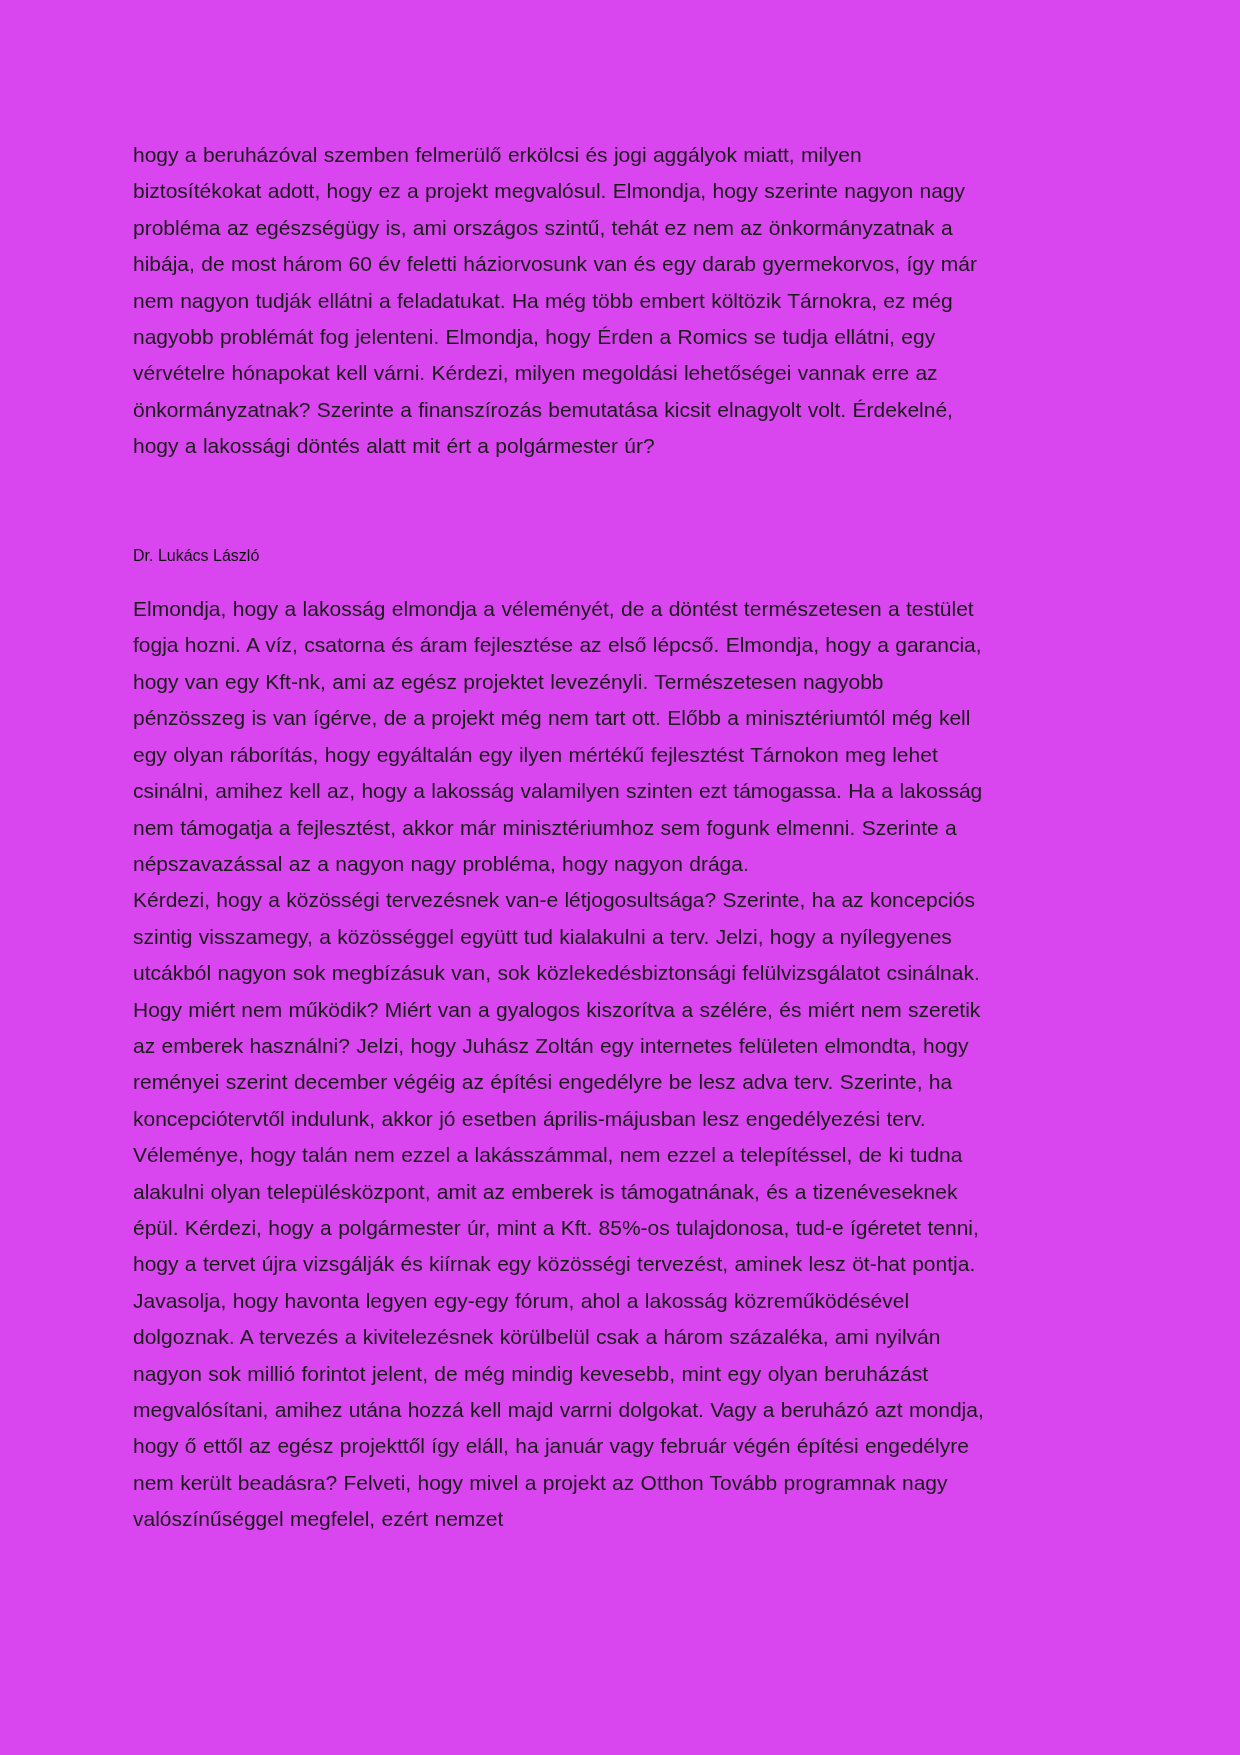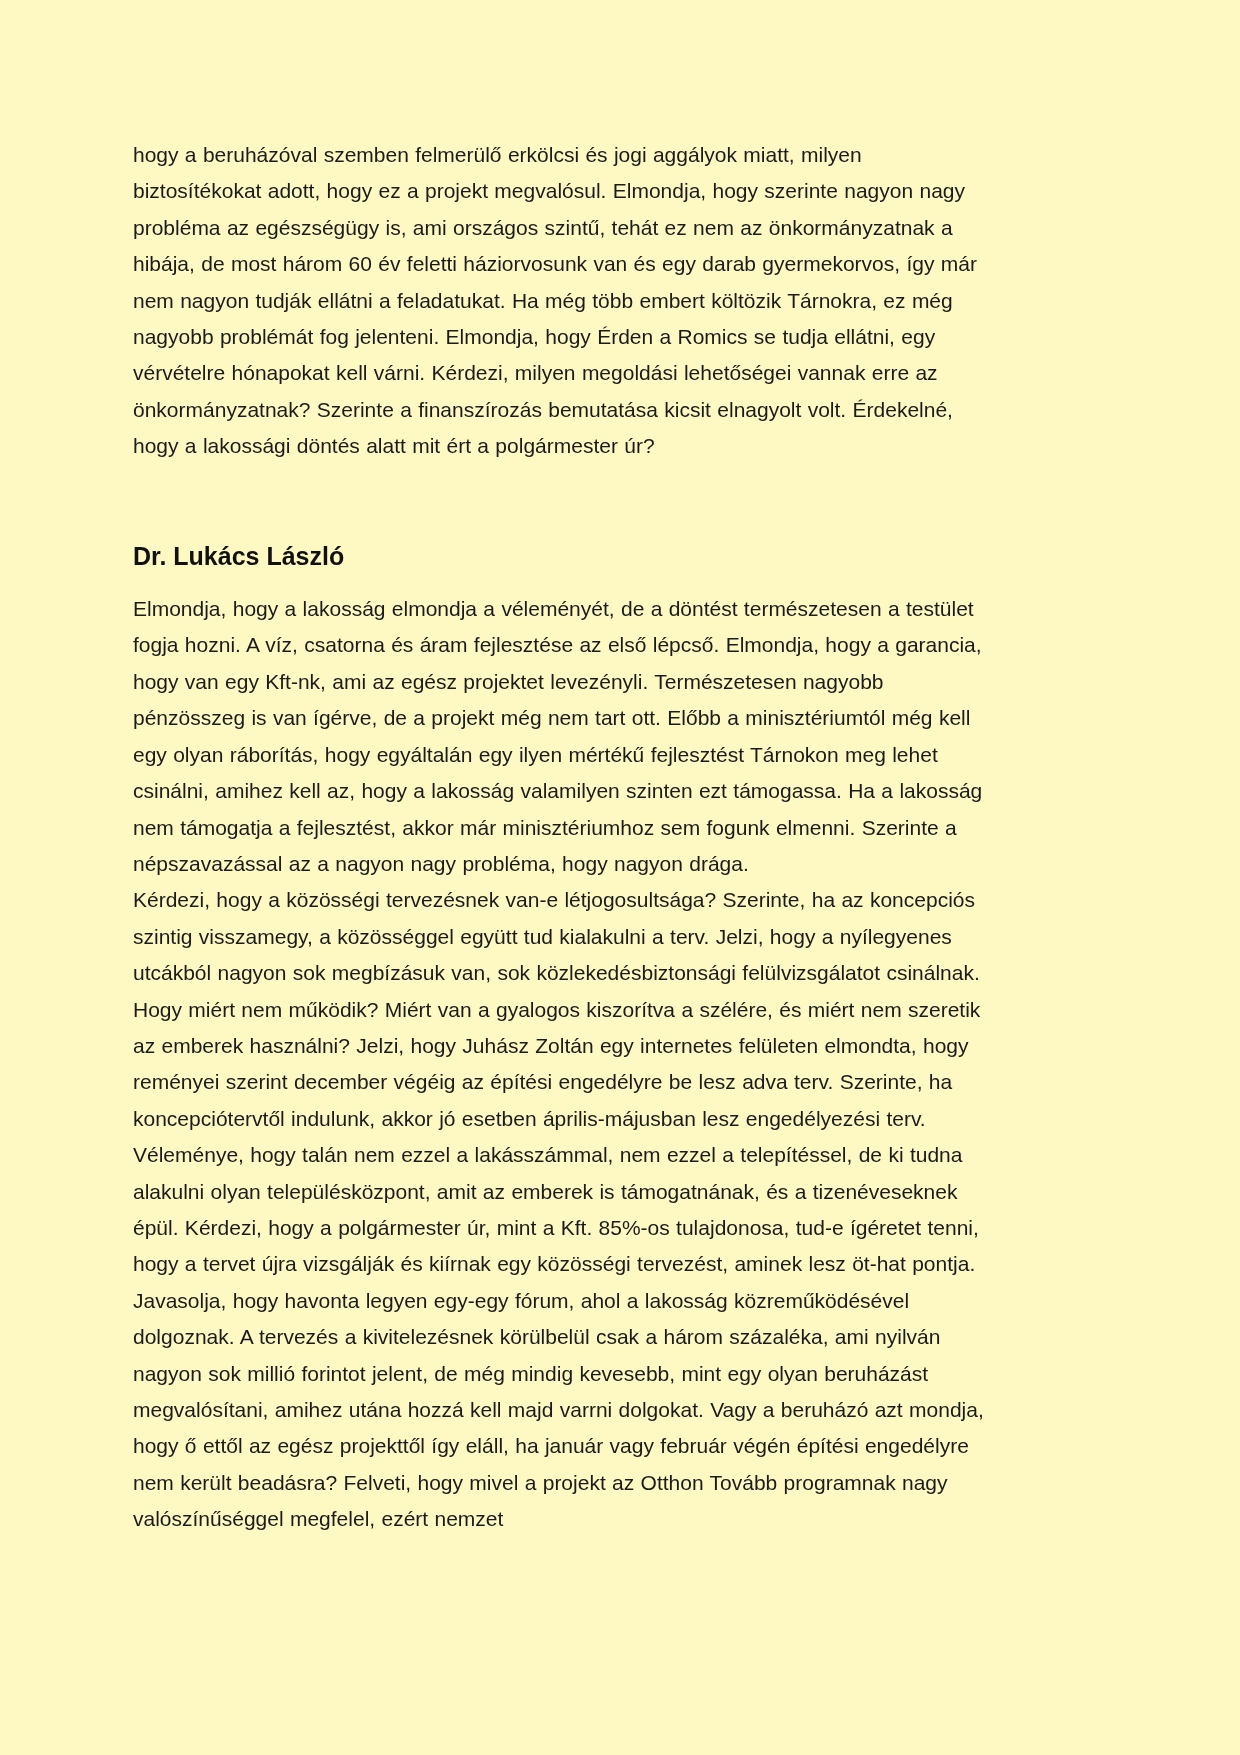--- a/index.html
+++ b/index.html
@@ -4,38 +4,38 @@
 <style>
   html, body {
     margin: 0;
     padding: 0;
     background: #ffffff;
   }
   .doc-page {
     position: relative;
     width: 1240px;
     height: 1755px;
-    background: #fef9c3;
+    background: #d946ef;
     box-sizing: border-box;
     padding: 137px 248px 0 133px;
     font-family: "Liberation Sans", sans-serif;
     font-size: 21px;
     line-height: 36.4px;
     color: #1b1b1b;
     overflow: hidden;
   }
   .doc-page p.body-para {
     margin: 0;
     text-align: left;
     word-spacing: 0.5px;
   }
   .doc-page h2.speaker-heading {
     font-family: "Liberation Sans", sans-serif;
-    font-size: 25px;
-    font-weight: 700;
+    font-size: 16px;
+    font-weight: 400;
     line-height: 36.4px;
     margin: 73px 0 17px 0;
     color: #111111;
   }
 </style>
 </head>
 <body>
 
 <div class="doc-page">
 

